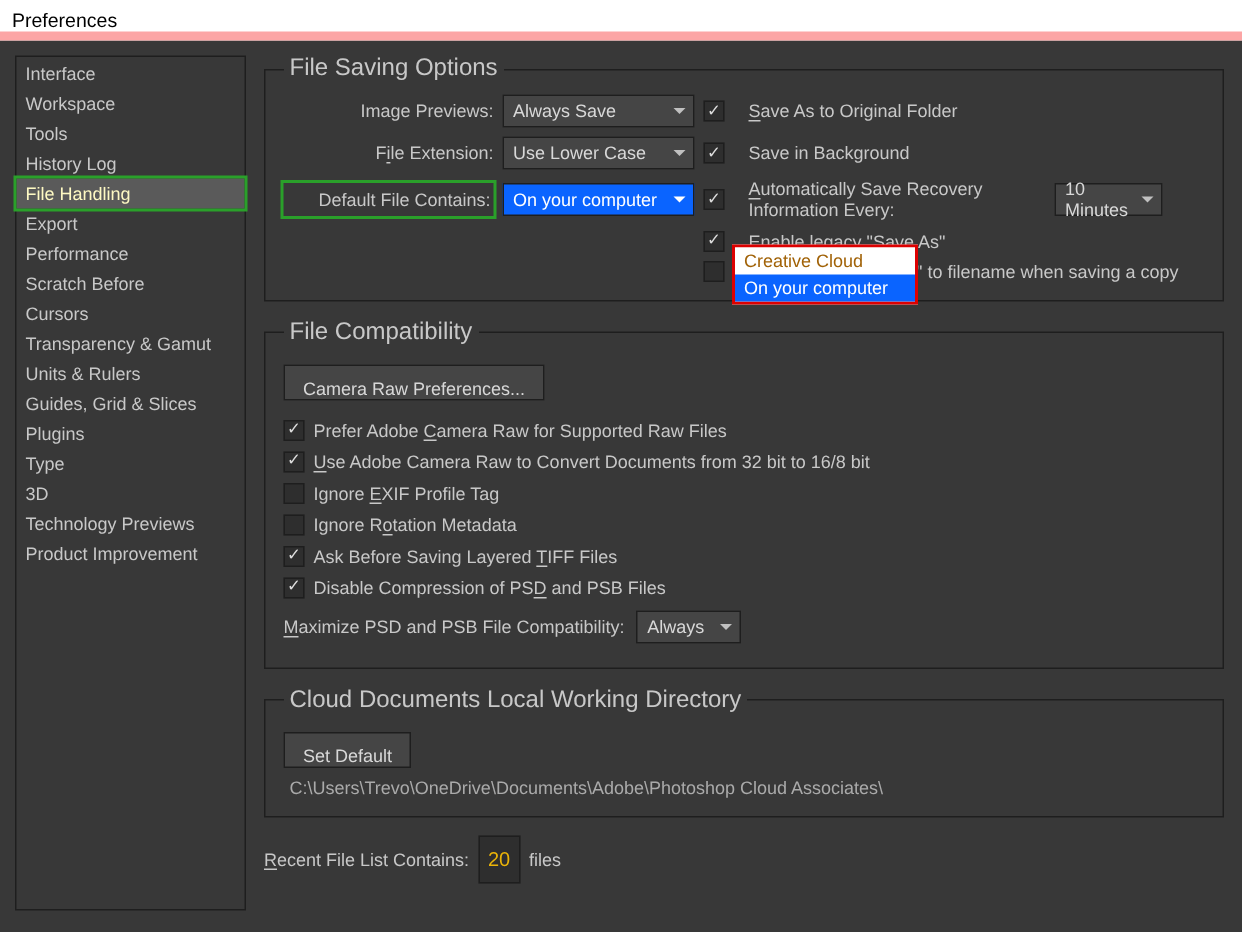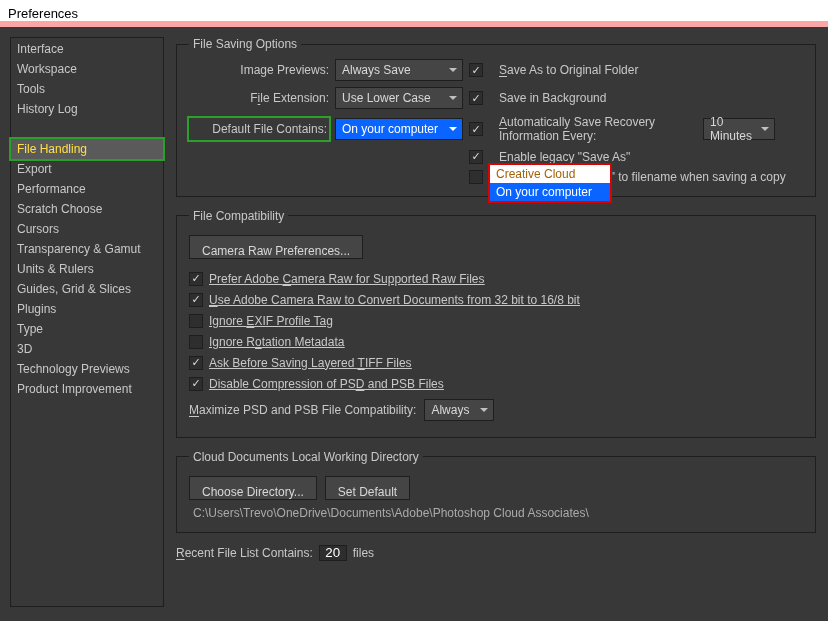--- a/index.html
+++ b/index.html
@@ -33,38 +33,37 @@
     padding: 1px 0;
     height: 570px;
   }
   .sidebar-item {
     padding: 3px 6px;
     cursor: default;
     color:#c8c8c8;
   }
   .sidebar-item.selected {
     background: #5a5a5a;
-    color: #fde047;
-    margin-top: 20px;
+    color: #fef9c3;
   }
   .hl-green-box { outline: 2px solid #2aa02a; }
   .content {
     flex: 1;
     padding: 10px 12px 0 12px;
     position: relative;
   }
   fieldset {
     border: 1px solid #1e1e1e;
     margin-bottom: 12px;
     padding: 8px 12px 12px 12px;
   }
   legend {
     color: #c8c8c8;
     padding: 0 4px;
-    font-size: 12px;
+    font-size: 16px;
   }
   .row { display:flex; align-items:center; margin:4px 0; }
   .lbl-right { text-align:right; display:inline-block; }
   .select {
     background:#454545;
     border:1px solid #1e1e1e;
     color:#d8d8d8;
     height:22px;
     padding:0 18px 0 6px;
     position:relative;
@@ -97,27 +96,27 @@
     margin-right:6px;
     flex-shrink:0;
   }
   .chk.checked::before {
     content:"✓";
     color:#ddd;
     font-size:11px;
     line-height:1;
   }
   .chk-row { display:flex; align-items:center; margin:7px 0; }
-  .chk-row span { color:#c8c8c8;text-decoration:underline; }
+  .chk-row span { color:#c8c8c8; }
   .uline { text-decoration: underline; text-underline-offset:2px; }
   .input {
     background:#2e2e2e;
     border:1px solid #1e1e1e;
-    color:#ffffff;
-    height:16px; width:28px;
+    color:#eab308;
+    height:32px; width:28px;
     text-align:center;
   }
   .dropdown-open {
     position:absolute;
     left:324px; top:136px;
     width:124px;
     border:2px solid #d00;
     background:#fff;
     z-index:10;
   }
@@ -166,21 +165,21 @@
 <div class="main">
 
   <div class="sidebar">
     <div class="sidebar-item"><span>Interface</span></div>
     <div class="sidebar-item"><span>Workspace</span></div>
     <div class="sidebar-item"><span>Tools</span></div>
     <div class="sidebar-item"><span>History Log</span></div>
     <div class="sidebar-item selected hl-green-box"><span>File Handling</span></div>
     <div class="sidebar-item"><span>Export</span></div>
     <div class="sidebar-item"><span>Performance</span></div>
-    <div class="sidebar-item"><span>Scratch Choose</span></div>
+    <div class="sidebar-item"><span>Scratch Before</span></div>
     <div class="sidebar-item"><span>Cursors</span></div>
     <div class="sidebar-item"><span>Transparency &amp; Gamut</span></div>
     <div class="sidebar-item"><span>Units &amp; Rulers</span></div>
     <div class="sidebar-item"><span>Guides, Grid &amp; Slices</span></div>
     <div class="sidebar-item"><span>Plugins</span></div>
     <div class="sidebar-item"><span>Type</span></div>
     <div class="sidebar-item"><span>3D</span></div>
     <div class="sidebar-item"><span>Technology Previews</span></div>
     <div class="sidebar-item"><span>Product Improvement</span></div>
   </div>
@@ -270,23 +269,20 @@
         <div class="select" style="margin-left:8px;width:70px;">
             <span>Always</span>
           </div>
       </div>
     </fieldset>
 
     <fieldset>
       <legend>Cloud Documents Local Working Directory</legend>
       <div class="row" style="gap:8px;">
         <div class="btn">
-            <span>Choose Directory...</span>
-          </div>
-        <div class="btn">
             <span>Set Default</span>
           </div>
       </div>
       <div class="path">C:\Users\Trevo\OneDrive\Documents\Adobe\Photoshop Cloud Associates\</div>
     </fieldset>
 
     <div class="row" style="margin-top:4px;">
       <span><span class="uline">R</span><span>ecent File List Contains:</span></span>
       <input class="input" style="margin: 0px 6px;" value="20">
       <span>files</span>

